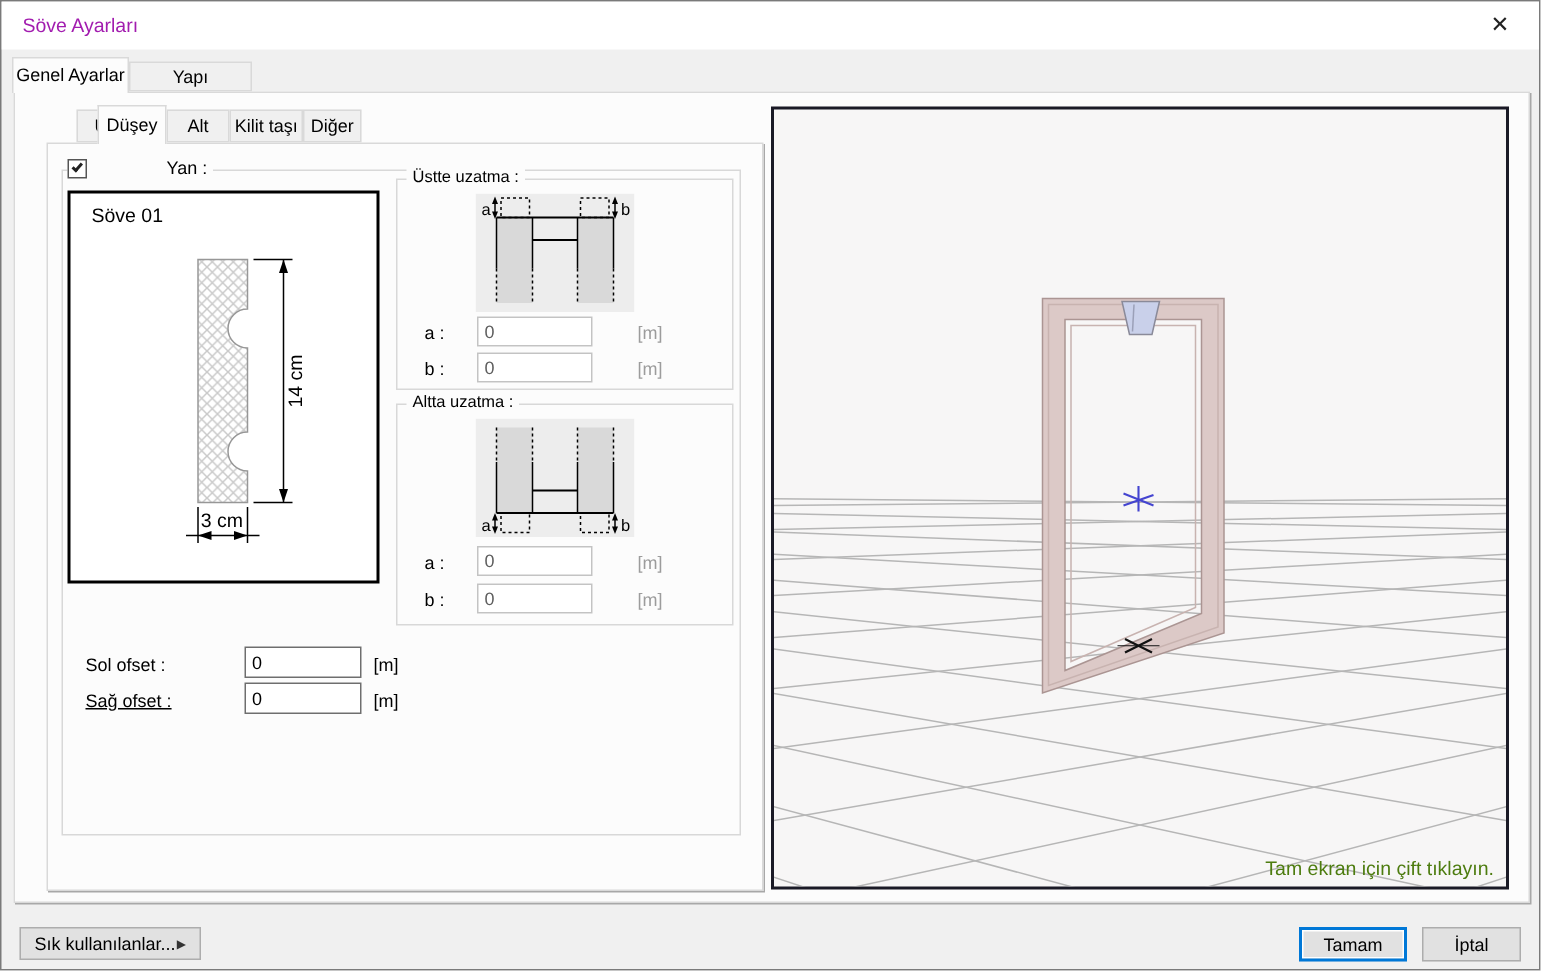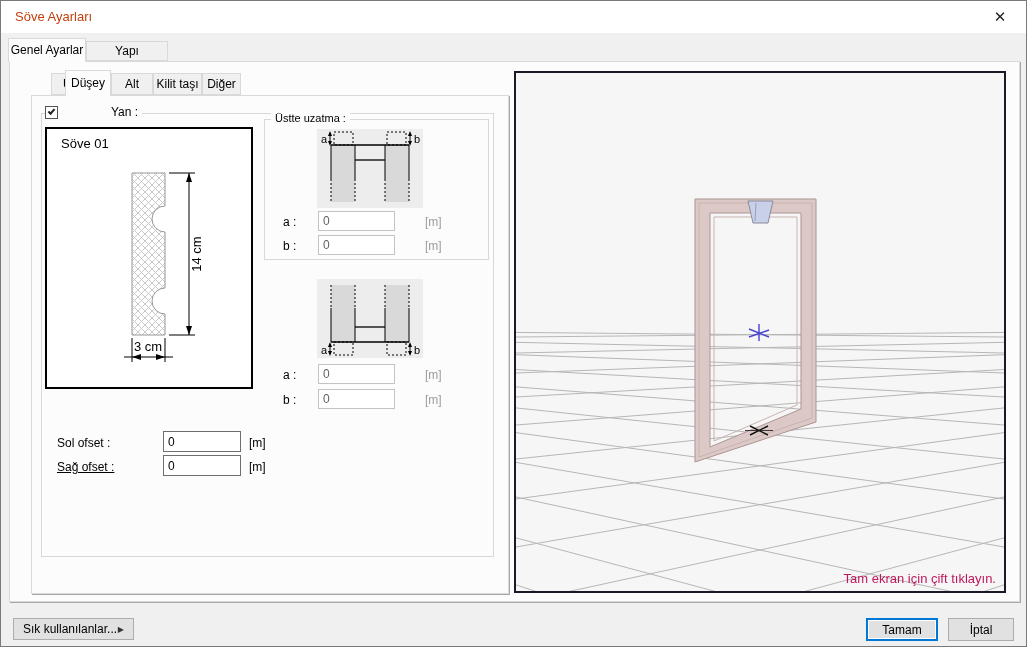--- a/index.html
+++ b/index.html
@@ -1,19 +1,19 @@
 <!DOCTYPE html>
 <html><head>
 <meta charset="utf-8">
 <style>
   html,body{margin:0;padding:0;background:#cfcfcf;}
   *{box-sizing:border-box;font-family:"Liberation Sans",sans-serif;}
   .window{position:relative;width:1027px;height:647px;background:#f0f0f0;border:1px solid #7a7a7a;overflow:hidden;}
   .titlebar{position:absolute;left:0;top:0;width:100%;height:32px;background:#ffffff;}
-  .title-text{position:absolute;left:14px;top:8px;font-size:13px;color:#c2410c;}
+  .title-text{position:absolute;left:14px;top:8px;font-size:13px;color:#a21caf;}
   .close-btn{position:absolute;right:12px;top:5px;width:28px;height:22px;text-align:center;font-size:15px;color:#222;line-height:22px;cursor:default;}
   
   .tab{position:absolute;font-size:12px;color:#000;text-align:center;border:1px solid #d9d9d9;background:#f0f0f0;}
   .tab.active{background:#fcfcfc;border-bottom:none;z-index:3;}
   .page{position:absolute;background:#fcfcfc;border:1px solid #d9d9d9;box-shadow:1px 1px 0 0 #a8a8a8;}
   #outer-page{left:8px;top:60px;width:1011px;height:541px;z-index:1;}
   #tab-genel{left:7px;top:37px;width:78px;height:24px;line-height:22px;}
   #tab-yapi{left:85px;top:40px;width:82px;height:20px;line-height:19px;}
   #sub-page{left:30px;top:94px;width:478px;height:499px;z-index:2;}
   .subtab{z-index:1;}
@@ -47,21 +47,21 @@
   .fld-label{position:absolute;font-size:12px;color:#000;z-index:6;white-space:nowrap;}
   .fld-unit{position:absolute;font-size:12px;color:#000;z-index:6;}
   .fld-unit.dim{color:#9c9c9c;}
   input.fld{position:absolute;height:21px;border:1px solid #6e6e6e;background:#fff;font-size:12px;padding:1px 4px;color:#000;z-index:6;}
   input.fld:disabled{border:1px solid #c3c3c3;color:#5f5f5f;background:#fff;height:20px;}
   
   .diagram{position:absolute;z-index:6;}
   
   #viewport{position:absolute;left:513px;top:70px;width:492px;height:522px;border:2px solid #1a1a26;background:#f7f6f6;z-index:5;overflow:hidden;}
   #viewport svg{position:absolute;left:0;top:0;}
-  .vp-hint{position:absolute;right:8px;bottom:5px;font-size:13px;color:#be185d;z-index:7;}
+  .vp-hint{position:absolute;right:8px;bottom:5px;font-size:13px;color:#4d7c0f;z-index:7;}
   svg text{font-family:"Liberation Sans",sans-serif;}
 </style>
 </head>
 <body>
 
 <div class="window">
 
   <div class="titlebar">
     <span class="title-text">Söve Ayarları</span>
     <span class="close-btn">✕</span>
@@ -149,20 +149,23 @@
     <text x="4" y="14" font-size="11" fill="#000">a</text>
     <text x="97" y="14" font-size="11" fill="#000">b</text>
   </svg>
   <span class="fld-label" style="left:282px;top:214px;">a :</span>
   <input class="fld" disabled="" style="left: 317px; top: 210px; width: 77px;" value="0">
   <span class="fld-unit dim" style="left:424px;top:214px;">[m]</span>
   <span class="fld-label" style="left:282px;top:238px;">b :</span>
   <input class="fld" disabled="" style="left: 317px; top: 234px; width: 77px;" value="0">
   <span class="fld-unit dim" style="left:424px;top:238px;">[m]</span>
 
+  <div class="groupbox" id="grp-alt">
+    <span class="legend">Altta uzatma :</span>
+  </div>
   <svg class="diagram" style="left:316px;top:278px;" width="106" height="79" viewBox="0 0 106 79">
     <rect x="0" y="0" width="106" height="79" fill="#ededed"></rect>
     <rect x="14" y="6" width="24" height="57" fill="#d9d9d9"></rect>
     <rect x="68" y="6" width="24" height="57" fill="#d9d9d9"></rect>
     <rect x="17" y="63" width="19" height="13" fill="none" stroke="#000" stroke-width="1" stroke-dasharray="2,2"></rect>
     <rect x="70" y="63" width="19" height="13" fill="none" stroke="#000" stroke-width="1" stroke-dasharray="2,2"></rect>
     <line x1="14" y1="63" x2="92" y2="63" stroke="#000" stroke-width="1.3"></line>
     <line x1="38" y1="48" x2="68" y2="48" stroke="#000" stroke-width="1.3"></line>
     <line x1="14" y1="29" x2="14" y2="63" stroke="#000"></line>
       <line x1="14" y1="6" x2="14" y2="29" stroke="#000" stroke-dasharray="2,2"></line>

